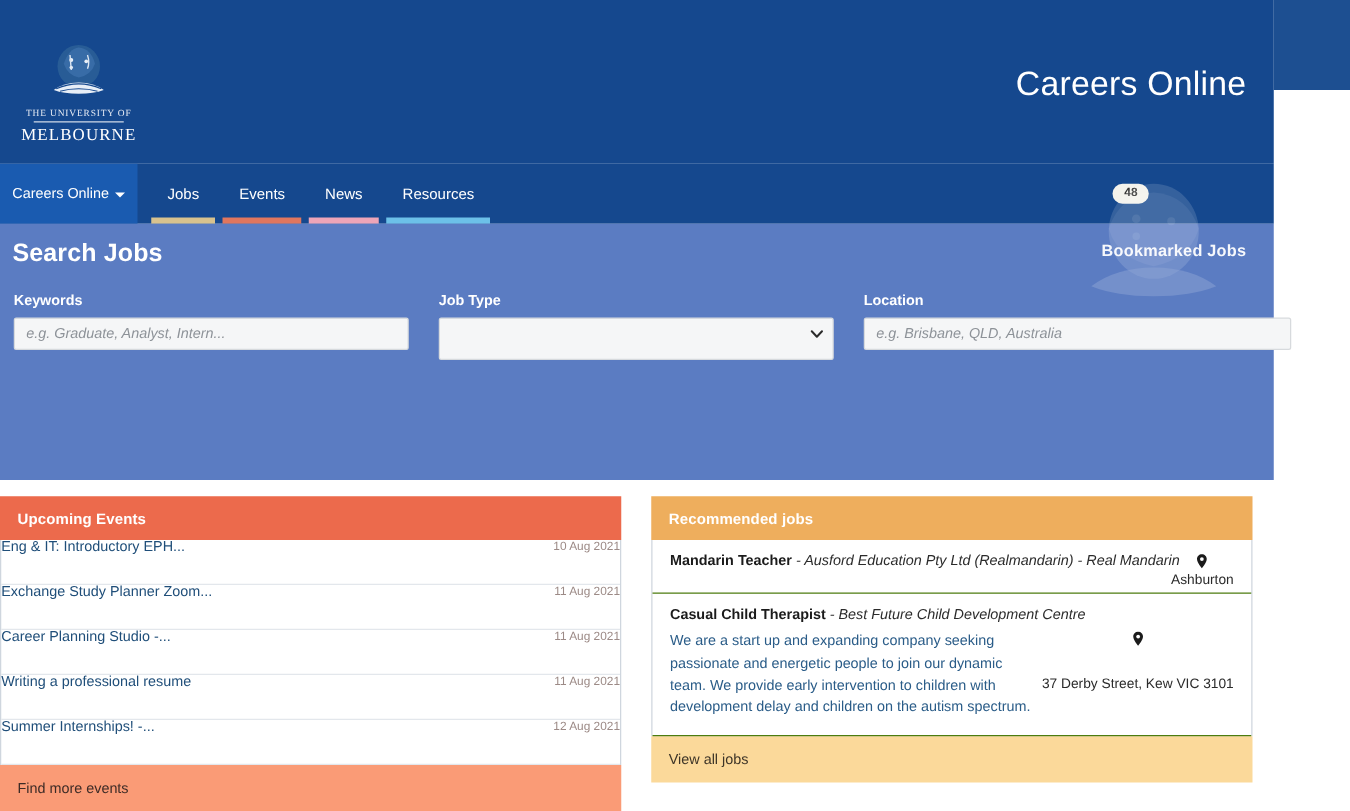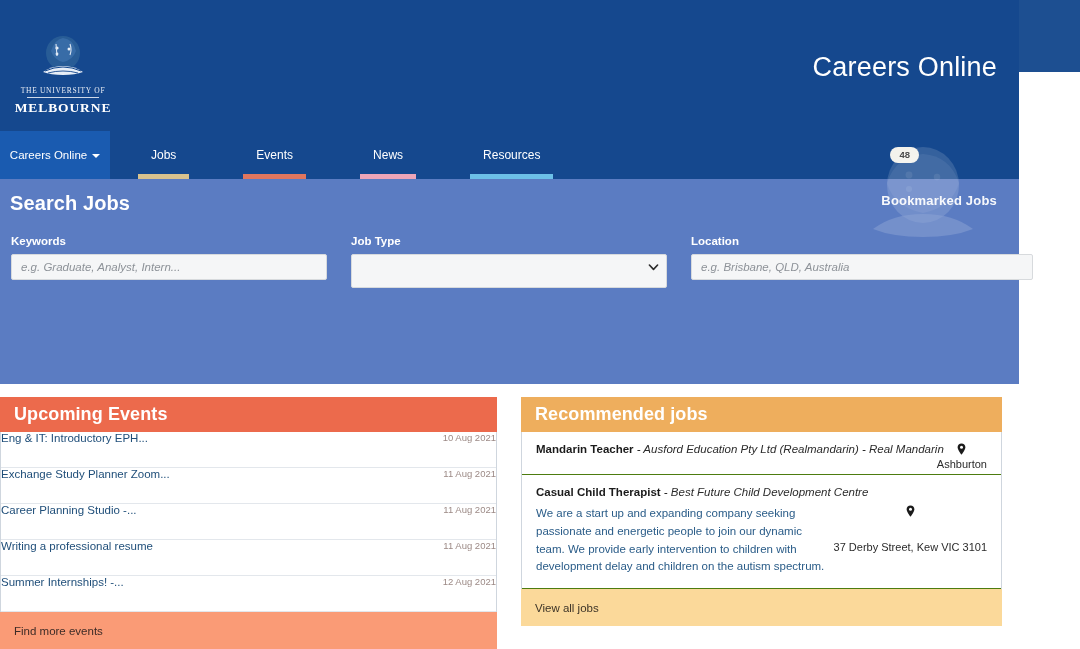--- a/index.html
+++ b/index.html
@@ -27,21 +27,21 @@
   .crest { width:52px; height:50px; position:relative; margin-bottom:2px; }
   .crest svg { display:block; }
   .logo-line1 {
     font-family:"Liberation Serif", serif;
     font-size:7.5px; letter-spacing:0.7px; color:#e8edf5; white-space:nowrap;
     margin-top:1px;
   }
   .logo-rule { width:72px; height:1px; background:#cfd9e8; margin:2px 0 2px; }
   .logo-line2 {
     font-family:"Liberation Serif", serif;
-    font-size:13.5px; font-weight:700; letter-spacing:0.9px; color:#ffffff; white-space:nowrap;
+    font-size:13.5px; font-weight:400; letter-spacing:0.9px; color:#ffffff; white-space:nowrap;
   }
   .site-title {
     position:absolute; right:22px; top:52px;
     font-size:27px; font-weight:400; color:#ffffff; letter-spacing:0.2px;
     font-family:"Liberation Sans", sans-serif;
   }
 
   
   .navbar {
     position:absolute; left:0; top:131px; width:1019px; height:48px;
@@ -50,21 +50,21 @@
   .nav-brand {
     position:absolute; left:0; top:0; height:48px; width:110px;
     background:#1a5bb0;
     display:flex; align-items:center; justify-content:center; gap:5px;
     color:#ffffff; font-size:11.5px;
   }
   .caret-down {
     width:0;height:0;border-left:4px solid transparent;border-right:4px solid transparent;
     border-top:4.5px solid #ffffff; display:inline-block; margin-top:2px;
   }
-  .nav-items { position:absolute; left:135px; top:0; height:48px; display:flex;gap:48px; }
+  .nav-items { position:absolute; left:118px; top:0; height:48px; display:flex; }
   .nav-item {
     position:relative; height:48px; display:flex; align-items:center;
     padding:0 16px; color:#ffffff; font-size:12px; cursor:pointer;
   }
   .nav-item .ul {
     position:absolute; left:3px; right:3px; bottom:0; height:5px;
   }
   .badge-wrap {
     position:absolute; right:100px; top:0; height:48px; display:flex; align-items:center;
   }
@@ -126,21 +126,21 @@
     position:absolute; left:11px; top:329px; width:144px; height:27px;
     background:#15488e; color:#ffffff; border:none; border-radius:2px;
     font-size:11.5px; font-weight:700; cursor:pointer;
     font-family:"Liberation Sans", sans-serif;
   }
 
   
   .card { position:absolute; background:#ffffff; }
   .card-head {
     height:35px; display:flex; align-items:center; padding:0 14px;
-    font-size:18px; font-weight:700; color:#ffffff; letter-spacing:0.1px;
+    font-size:12px; font-weight:700; color:#ffffff; letter-spacing:0.1px;
   }
   .card-body { border-left:1px solid #cfd6de; border-right:1px solid #cfd6de; }
   .card-foot {
     height:37px; display:flex; align-items:center; padding:0 14px;
     font-size:11.5px; cursor:pointer;
   }
 
   
   #events-card { left:0; top:397px; width:497px; height:252px; }
   #events-card .card-head { background:#ec6a4c; }

